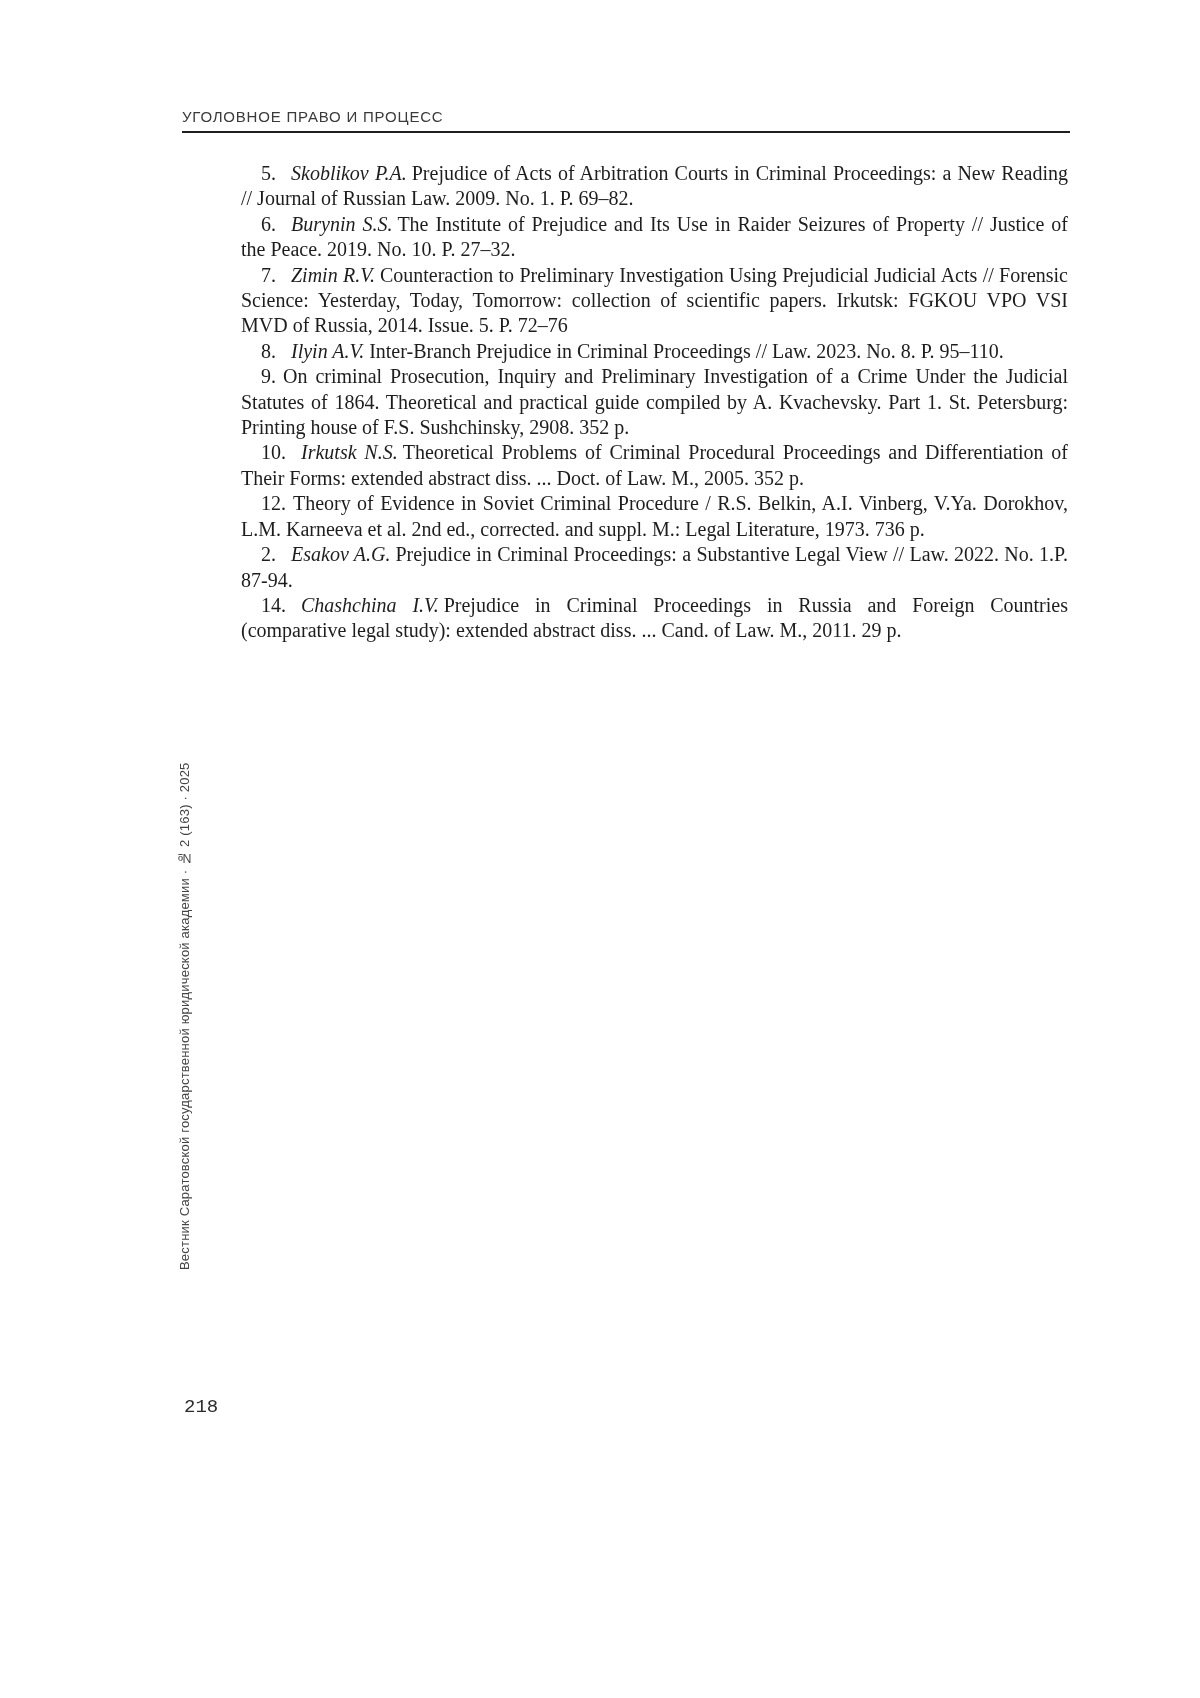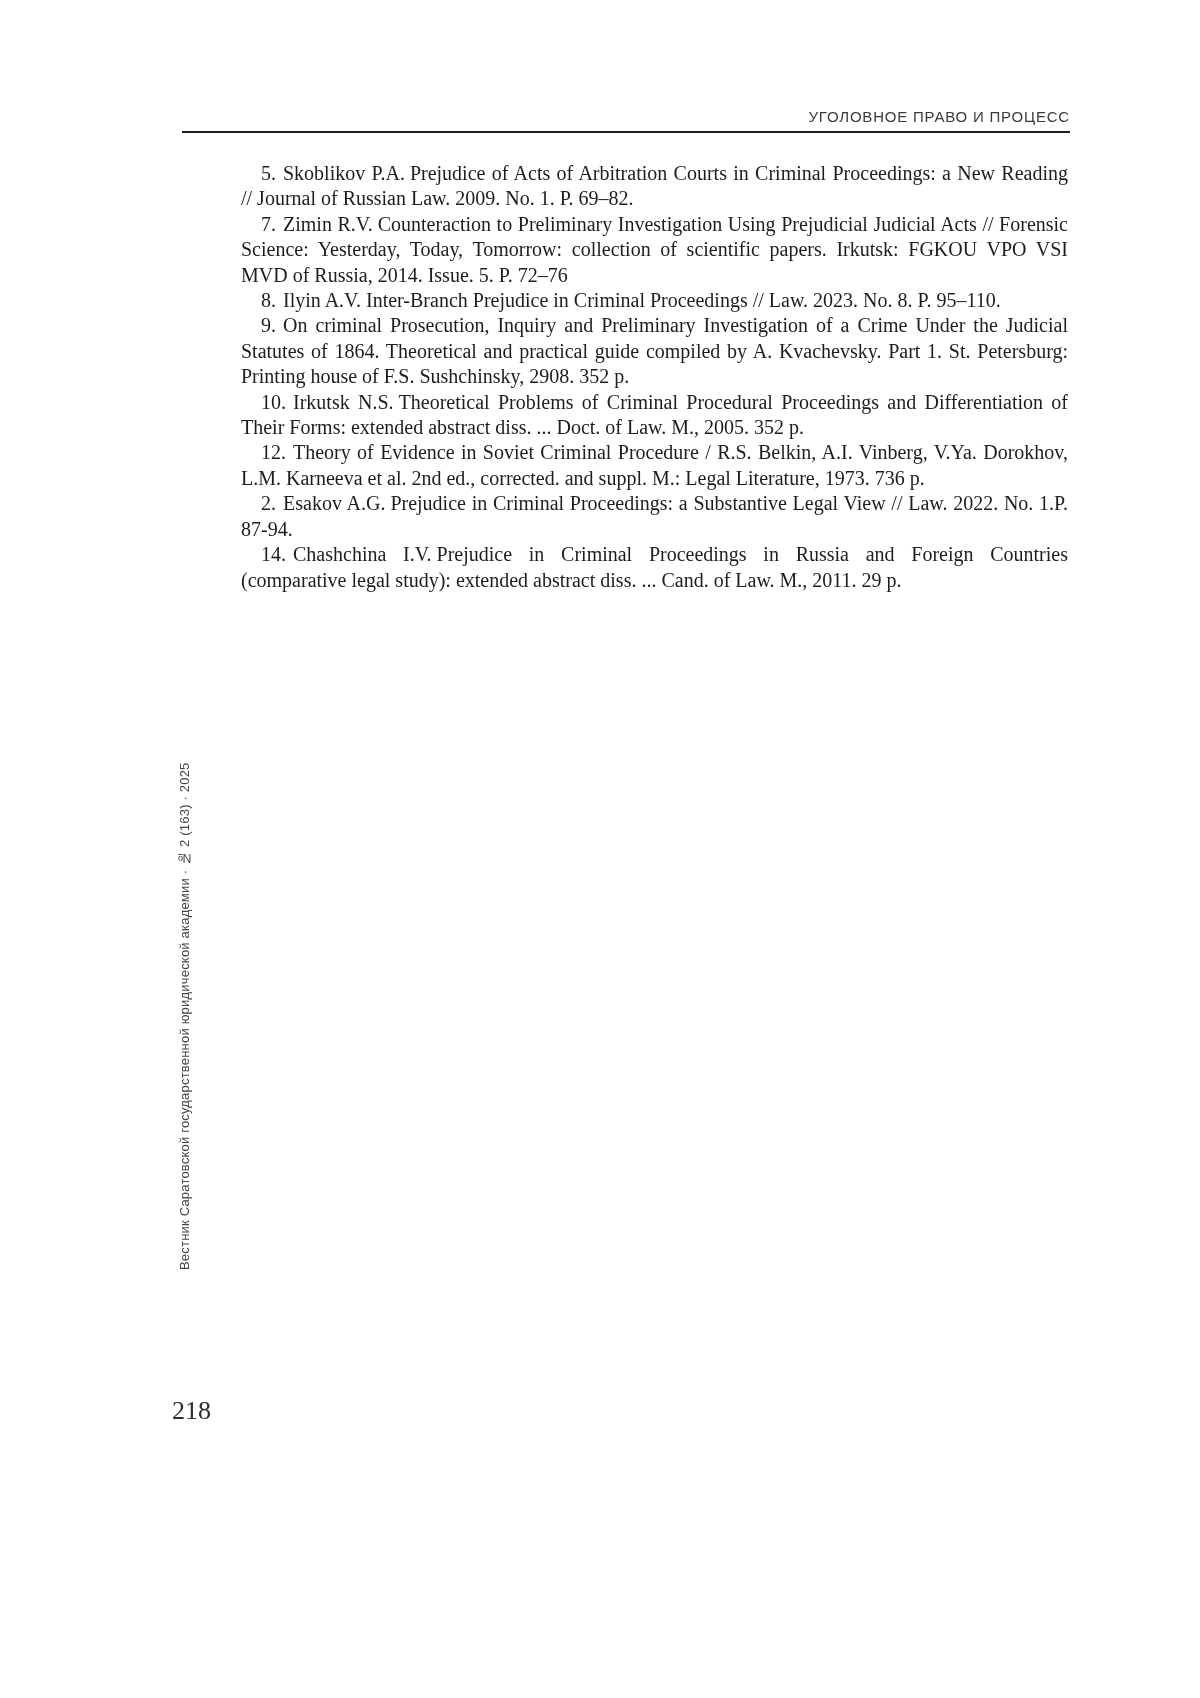--- a/index.html
+++ b/index.html
@@ -13,21 +13,21 @@
     height: 1698px;
     background: #ffffff;
     overflow: hidden;
     font-family: "Liberation Serif", serif;
   }
   .running-head {
     position: absolute;
     top: 107px;
     left: 182px;
     width: 888px;
-    text-align: right;
+    text-align: left;
     font-family: "Liberation Sans", sans-serif;
     font-size: 15px;
     line-height: 20px;
     letter-spacing: 0.8px;
     color: var(--header-text, #3a3a3a);
   }
   .head-rule {
     position: absolute;
     top: 131px;
     left: 182px;
@@ -46,55 +46,58 @@
     color: var(--body-text, #1d1d1d);
   }
   .ref {
     margin: 0;
     text-indent: 20px;
   }
   .ref-num {
     padding-right: 7px;
   }
   .ref-author {
+    font-style: italic;
     padding-right: 5px;
+    margin-left: 8px;
   }
   .sidebar-imprint {
     position: absolute;
     left: 177px;
     top: 778px;
     height: 492px;
     width: 20px;
     writing-mode: vertical-rl;
     transform: rotate(180deg);
     white-space: nowrap;
     font-family: "Liberation Sans", sans-serif;
     font-size: 13px;
     letter-spacing: 0.2px;
     color: var(--sidebar-text, #454545);
   }
   .pageno {
     position: absolute;
-    left: 172px;
+    left: 184px;
     top: 1396px;
-    font-family: Liberation Serif, serif;
-    font-size: 26px;
+    font-family: Liberation Mono, monospace;
+    font-size: 19px;
     color: var(--pageno-text, #2c2c2c);
   }
 </style>
 </head>
 <body>
 
 <div class="page">
   <div class="running-head">УГОЛОВНОЕ ПРАВО И ПРОЦЕСС</div>
   <div class="head-rule"></div>
 
   <div class="refs" id="refs">
   <p class="ref"><span class="ref-num">5.</span><span class="ref-author">Skoblikov P.A.</span><span class="ref-text">Prejudice of Acts of Arbitration Courts in Criminal Proceedings: a New Reading // Journal of Russian Law. 2009. No. 1. P. 69–82.</span></p>
 
+  <p class="ref"><span class="ref-num">6.</span><span class="ref-author">Burynin S.S.</span><span class="ref-text">The Institute of Prejudice and Its Use in Raider Seizures of Property // Justice of the Peace. 2019. No. 10. P. 27–32.</span></p>
 
   <p class="ref"><span class="ref-num">7.</span><span class="ref-author">Zimin R.V.</span><span class="ref-text">Counteraction to Preliminary Investigation Using Prejudicial Judicial Acts // Forensic Science: Yesterday, Today, Tomorrow: collection of scientific papers. Irkutsk: FGKOU VPO VSI MVD of Russia, 2014. Issue. 5. P. 72–76</span></p>
 
   <p class="ref"><span class="ref-num">8.</span><span class="ref-author">Ilyin A.V.</span><span class="ref-text">Inter-Branch Prejudice in Criminal Proceedings // Law. 2023. No. 8. P. 95–110.</span></p>
 
   <p class="ref"><span class="ref-num">9.</span><span class="ref-text">On criminal Prosecution, Inquiry and Preliminary Investigation of a Crime Under the Judicial Statutes of 1864. Theoretical and practical guide compiled by A. Kvachevsky. Part 1. St. Petersburg: Printing house of F.S. Sushchinsky, 2908. 352 p.</span></p>
 
   <p class="ref"><span class="ref-num">10.</span><span class="ref-author">Irkutsk N.S.</span><span class="ref-text">Theoretical Problems of Criminal Procedural Proceedings and Differentiation of Their Forms: extended abstract diss. ... Doct. of Law. M., 2005. 352 p.</span></p>
 
 

